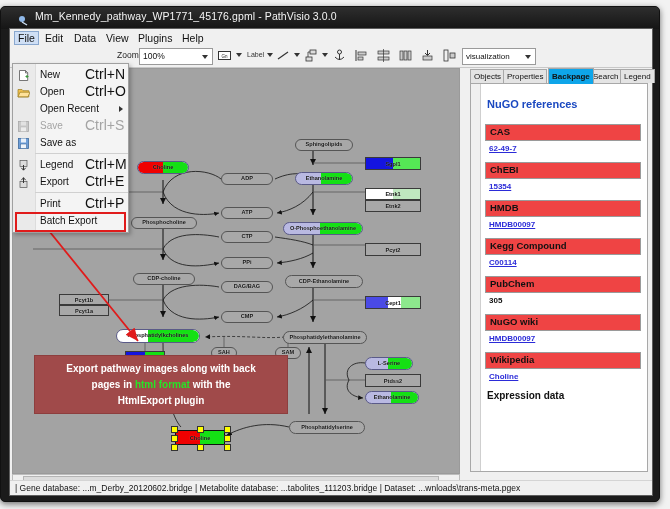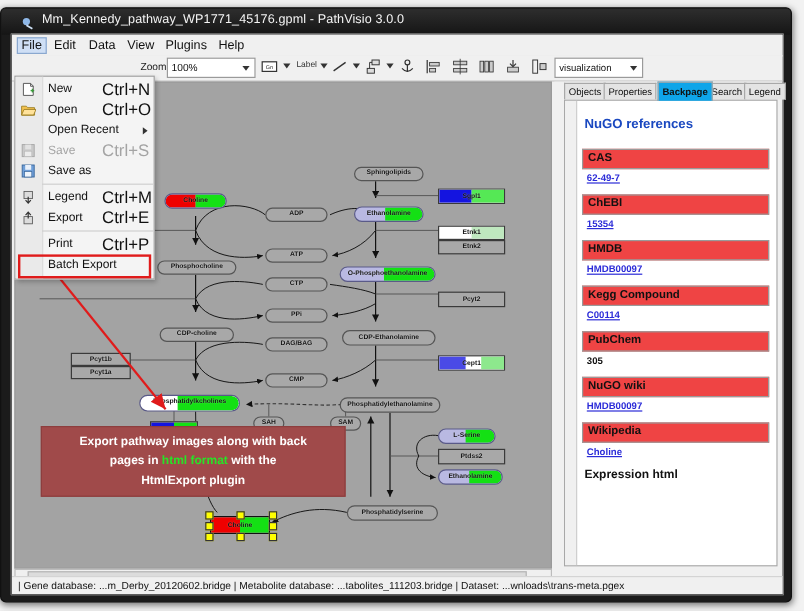--- a/index.html
+++ b/index.html
@@ -465,21 +465,21 @@
           <div class="xrbox">
               <span>NuGO wiki</span>
             </div>
           <div class="xrval"><a href="#">HMDB00097</a></div>
 
           <div class="xrbox">
               <span>Wikipedia</span>
             </div>
           <div class="xrval"><a href="#">Choline</a></div>
 
-          <div id="exprdata">Expression html</div>
+          <div id="exprdata">Expression data</div>
         </div>
       </div>
     </div>
 
     <div id="hscroll">
       <div id="hthumb"></div>
     </div>
     <div id="statusbar">
       <span id="statustext">| Gene database: ...m_Derby_20120602.bridge | Metabolite database: ...tabolites_111203.bridge | Dataset: ...wnloads\trans-meta.pgex</span>
     </div>

